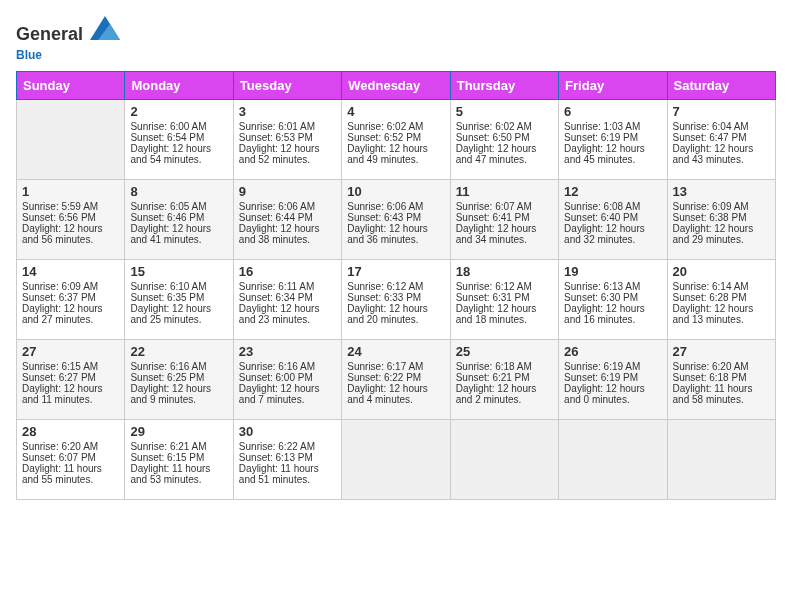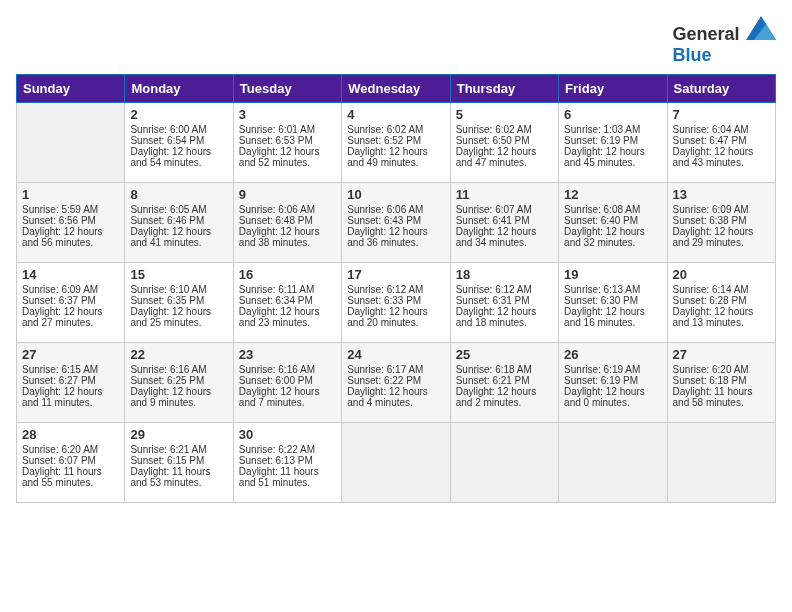--- a/index.html
+++ b/index.html
@@ -6,28 +6,28 @@
     body {
       font-family: Arial, sans-serif;
       background: #fff;
       width: 792px;
       min-height: 612px;
       padding: 16px;
     }
     .header-logo {
       display: flex;
       align-items: flex-start;
-      justify-content: flex-end;
+      justify-content: flex-start;
     }
     .logo {
       display: flex;
       align-items: center;
     }
     .logo-text-general { font-size: 18px; font-weight: bold; color: #333; }
-    .logo-text-blue { font-size: 18px; font-weight: bold; color: #1a6fba; }
+    .logo-text-blue { font-size: 12px; font-weight: bold; color: #1a6fba; }
     .logo-icon {
       width: 30px;
       height: 24px;
       margin-left: 2px;
     }
     .title-block {
       text-align: right;
     }
     .month-title {
       font-size: 36px;
@@ -38,21 +38,21 @@
       font-size: 16px;
       color: #555;
     }
     .calendar-table {
       width: 100%;
       border-collapse: collapse;
       margin-top: 8px;
       table-layout: fixed;
     }
     .calendar-table th {
-      background: #4c1d95;
+      background: #d946ef;
       color: white;
       text-align: left;
       padding: 6px 6px;
       font-size: 13px;
       font-weight: bold;
       border: 1px solid #1a6fba;
     }
     .calendar-table td {
       border: 1px solid #ccc;
       vertical-align: top;
@@ -114,21 +114,21 @@
         <td><span class="day-number">2</span><span>Sunrise: 6:00 AM</span><br><span>Sunset: 6:54 PM</span><br><span>Daylight: 12 hours and 54 minutes.</span></td>
         <td><span class="day-number">3</span><span>Sunrise: 6:01 AM</span><br><span>Sunset: 6:53 PM</span><br><span>Daylight: 12 hours and 52 minutes.</span></td>
         <td><span class="day-number">4</span><span>Sunrise: 6:02 AM</span><br><span>Sunset: 6:52 PM</span><br><span>Daylight: 12 hours and 49 minutes.</span></td>
         <td><span class="day-number">5</span><span>Sunrise: 6:02 AM</span><br><span>Sunset: 6:50 PM</span><br><span>Daylight: 12 hours and 47 minutes.</span></td>
         <td><span class="day-number">6</span><span>Sunrise: 1:03 AM</span><br><span>Sunset: 6:19 PM</span><br><span>Daylight: 12 hours and 45 minutes.</span></td>
         <td><span class="day-number">7</span><span>Sunrise: 6:04 AM</span><br><span>Sunset: 6:47 PM</span><br><span>Daylight: 12 hours and 43 minutes.</span></td>
       </tr>
       <tr>
         <td><span class="day-number">1</span><span>Sunrise: 5:59 AM</span><br><span>Sunset: 6:56 PM</span><br><span>Daylight: 12 hours and 56 minutes.</span></td>
         <td><span class="day-number">8</span><span>Sunrise: 6:05 AM</span><br><span>Sunset: 6:46 PM</span><br><span>Daylight: 12 hours and 41 minutes.</span></td>
-        <td><span class="day-number">9</span><span>Sunrise: 6:06 AM</span><br><span>Sunset: 6:48 PM</span><br><span>Daylight: 12 hours and 38 minutes.</span></td>
+        <td><span class="day-number">9</span><span>Sunrise: 6:06 AM</span><br><span>Sunset: 6:44 PM</span><br><span>Daylight: 12 hours and 38 minutes.</span></td>
         <td><span class="day-number">10</span><span>Sunrise: 6:06 AM</span><br><span>Sunset: 6:43 PM</span><br><span>Daylight: 12 hours and 36 minutes.</span></td>
         <td><span class="day-number">11</span><span>Sunrise: 6:07 AM</span><br><span>Sunset: 6:41 PM</span><br><span>Daylight: 12 hours and 34 minutes.</span></td>
         <td><span class="day-number">12</span><span>Sunrise: 6:08 AM</span><br><span>Sunset: 6:40 PM</span><br><span>Daylight: 12 hours and 32 minutes.</span></td>
         <td><span class="day-number">13</span><span>Sunrise: 6:09 AM</span><br><span>Sunset: 6:38 PM</span><br><span>Daylight: 12 hours and 29 minutes.</span></td>
       </tr>
       <tr>
         <td><span class="day-number">14</span><span>Sunrise: 6:09 AM</span><br><span>Sunset: 6:37 PM</span><br><span>Daylight: 12 hours and 27 minutes.</span></td>
         <td><span class="day-number">15</span><span>Sunrise: 6:10 AM</span><br><span>Sunset: 6:35 PM</span><br><span>Daylight: 12 hours and 25 minutes.</span></td>
         <td><span class="day-number">16</span><span>Sunrise: 6:11 AM</span><br><span>Sunset: 6:34 PM</span><br><span>Daylight: 12 hours and 23 minutes.</span></td>
         <td><span class="day-number">17</span><span>Sunrise: 6:12 AM</span><br><span>Sunset: 6:33 PM</span><br><span>Daylight: 12 hours and 20 minutes.</span></td>

